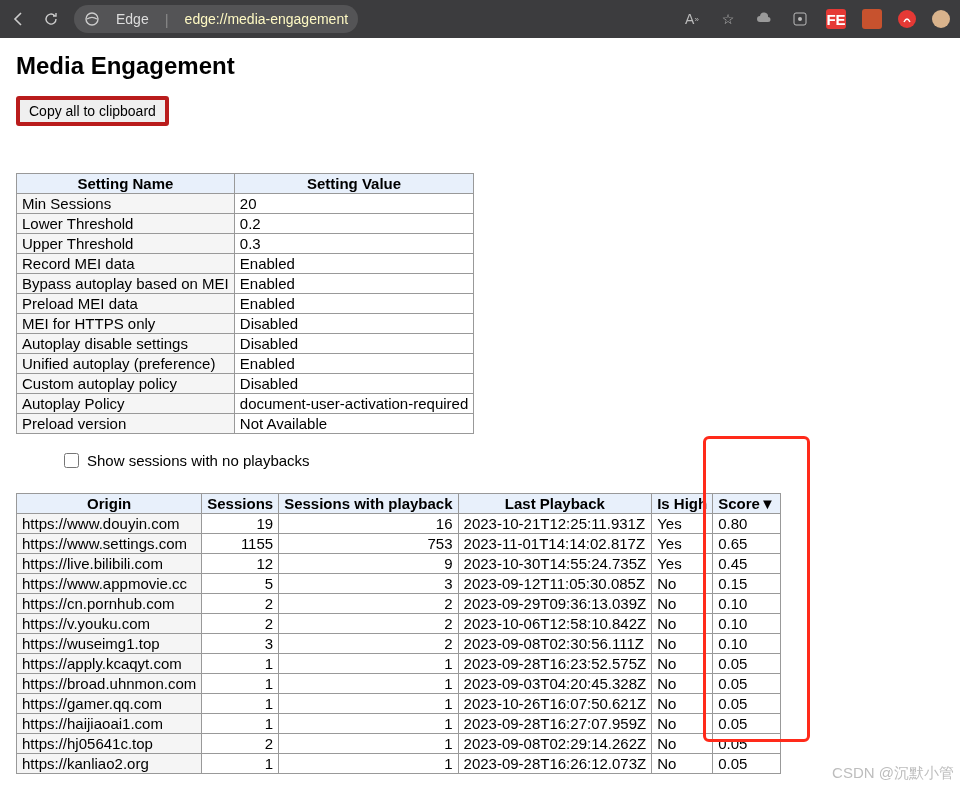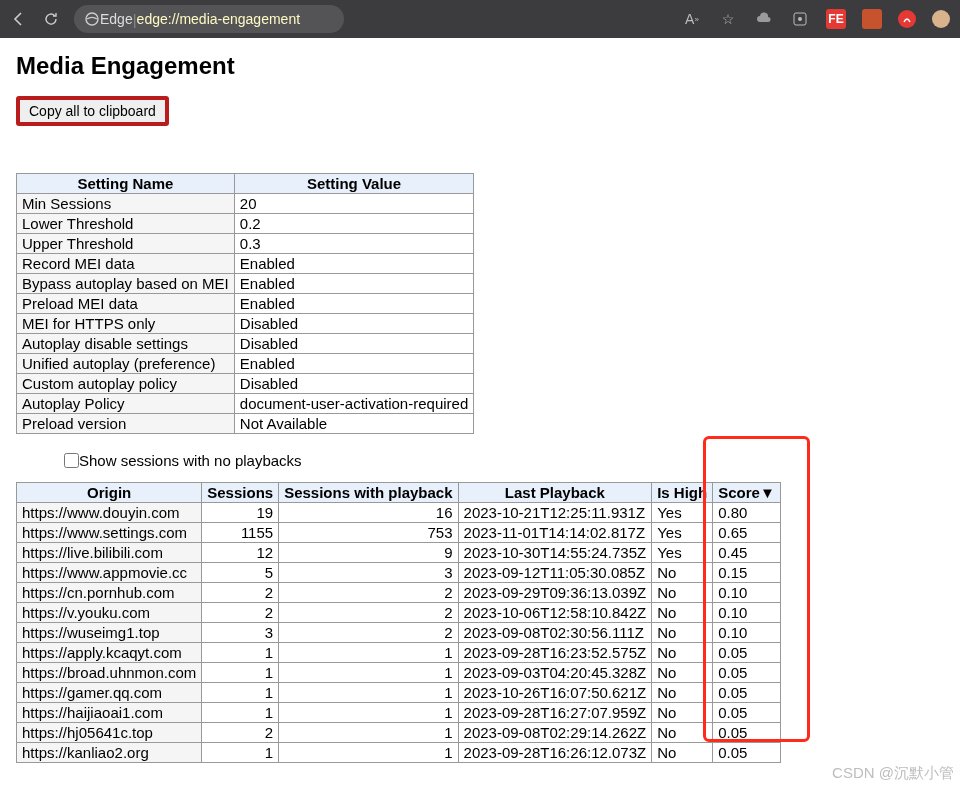--- a/index.html
+++ b/index.html
@@ -27,30 +27,30 @@
       color: #ccc;
       font-size: 16px;
     }
     .addr-bar {
       background: #545456;
       border-radius: 16px;
       height: 28px;
       display: flex;
       align-items: center;
       padding: 0 10px;
-      gap: 0;
+      gap: 16px;
       flex: 0 0 auto;
       min-width: 270px;
     }
     .addr-bar .edge-label { color: #ddd; font-size: 14px; }
     .addr-bar .sep { color: #888; }
     .addr-bar .url { color: #fef9c3; font-size: 14px; }
     .toolbar-icons { display: flex; gap: 16px; margin-left: auto; align-items: center; }
     .toolbar-icon { width: 20px; height: 20px; display:flex;align-items:center;justify-content:center; font-size:14px; color:#bbb;}
-    .ext-red { background:#e53935; color:#fff; border-radius:3px; font-size:12px; font-weight:bold; width:20px;height:20px; }
+    .ext-red { background:#e53935; color:#fff; border-radius:3px; font-size:15px; font-weight:bold; width:20px;height:20px; }
     .ext-orange { background:#c7522e; border-radius:3px; width:20px;height:20px; }
     .ext-red2 { background:#e53935; border-radius:50%; width:18px;height:18px; color:#fff; font-size:12px;}
     .ext-tan { background:#d9b38c; border-radius:50%; width:18px;height:18px;}
 
     .page-content { padding: 14px 16px; }
     h1 { font-size: 24px; font-weight: 700; margin-bottom: 16px; }
     .copy-btn {
       font-size: 14px;
       padding: 3px 9px;
       border: 4px solid #b91c1c;
@@ -70,21 +70,21 @@
       text-align: left;
     }
     table.settings th, table.data th {
       background: #e8f0fb;
       font-weight: 700;
       text-align: center;
     }
     table.settings { margin-bottom: 18px; margin-top: 29px; }
     table.settings td:first-child { background: #f5f5f5; }
     
-    .checkbox-row { margin-bottom: 13px; display:flex; align-items:center; padding-left:48px;}
+    .checkbox-row { margin-bottom: 24px; display:flex; align-items:center; gap:8px;padding-left:48px;}
     .checkbox-row input { width:15px; height:15px;}
 
     table.data td { white-space: nowrap; }
     table.data td.num { text-align: right; }
     table.data td.origin { background: #f5f5f5; }
 
     .score-col-highlight {
       position: absolute;
       border: 3px solid #ff2a1a;
       border-radius: 6px;

